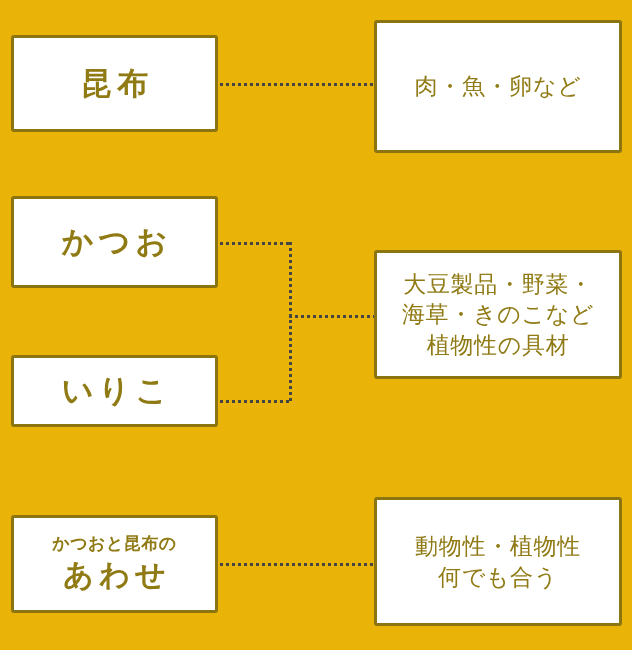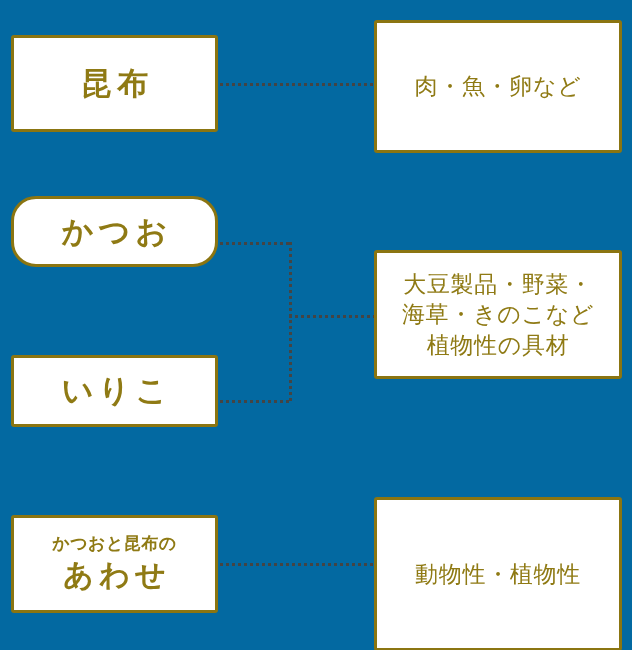--- a/index.html
+++ b/index.html
@@ -7,21 +7,21 @@
     padding: 0;
     background: #ffffff;
   }
   body {
     font-family: "DejaVu Sans", "Liberation Sans", sans-serif;
   }
   #canvas {
     position: relative;
     width: 632px;
     height: 650px;
-    background: #0369a1;
+    background: #eab308;
     overflow: hidden;
     text-decoration: underline;
   }
 
   
   .box {
     position: absolute;
     box-sizing: border-box;
     border: 3px solid #8b7511;
     border-radius: 3px;
@@ -35,25 +35,25 @@
     line-height: 1.28;
     letter-spacing: 0.06em;
   }
 
   .box-left      { left: 11px;  width: 207px; }
   .box-right     { left: 374px; width: 248px; }
 
   
   #box-kombu      { top: 35px;  height: 97px;  }
   #box-animal     { top: 20px;  height: 133px; }
-  #box-katsuo     { top: 196px; height: 71px; border-radius: 25px;  }
+  #box-katsuo     { top: 196px; height: 92px;  }
   #box-iriko      { top: 355px; height: 72px;  }
   #box-plant      { top: 250px; height: 129px; }
   #box-awase      { top: 515px; height: 98px;  }
-  #box-anything   { top: 497px; height: 154px; }
+  #box-anything   { top: 497px; height: 129px; }
 
   
   .label-big {
     font-size: 31px;
     font-weight: 700;
     letter-spacing: 0.17em;
     text-indent: 0.17em;
   }
   .label-desc {
     font-size: 23px;
@@ -142,16 +142,17 @@
   <div class="box box-left" id="box-awase">
     <span class="label-small">かつおと昆布の</span>
     <span class="label-awase">あわせ</span>
   </div>
 
   <div class="dot-h" id="conn-awase"></div>
 
   <div class="box box-right" id="box-anything">
     <span class="label-desc">
       <span class="ln">動物性・植物性</span>
+      <span class="ln">何でも合う</span>
     </span>
   </div>
 
 </div>
 
 </body></html>

